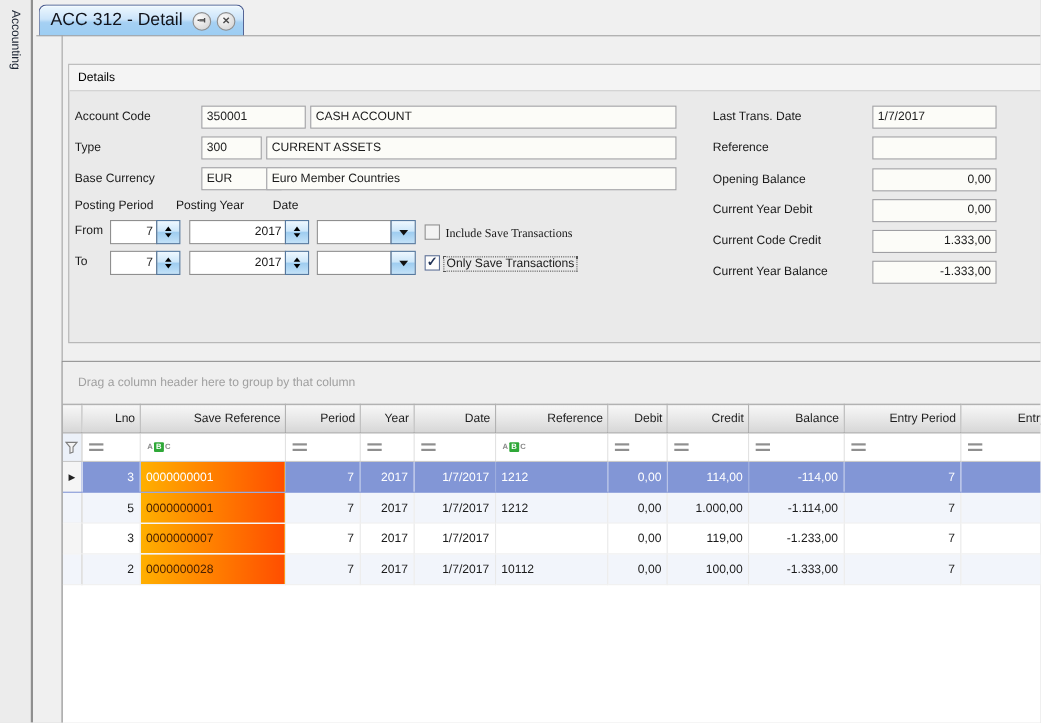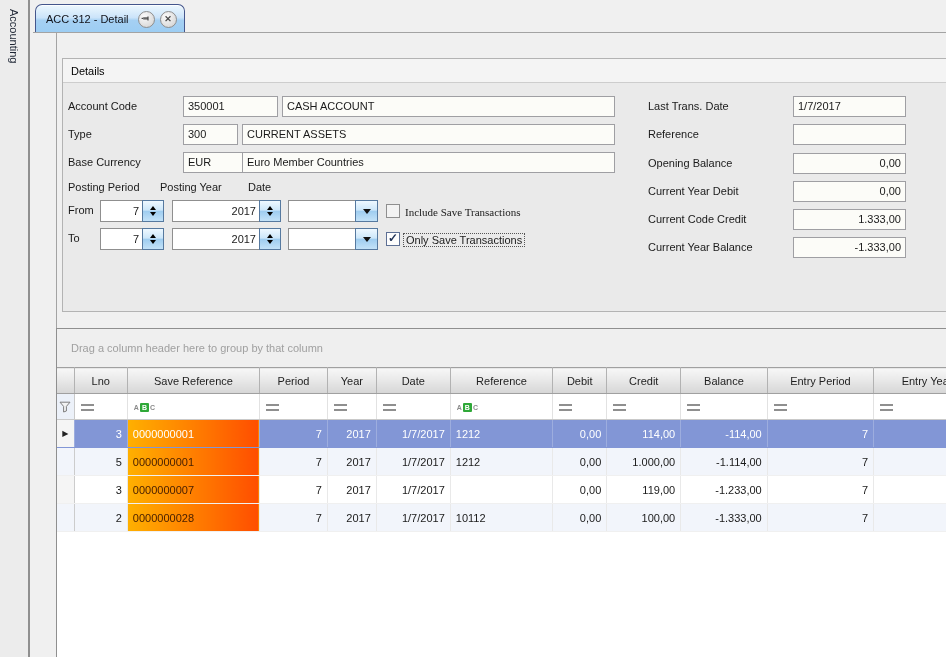--- a/index.html
+++ b/index.html
@@ -12,21 +12,21 @@
                background:#ececec; border-right:2px solid #8f8f8f; }
   .nav-vlabel { position:absolute; left:8px; top:9px; writing-mode:vertical-rl;
                 font-size:11px; color:#1c2433; }
 
   
   .doc-tab { position:absolute; left:35px; top:4px; height:29px; display:flex;
              align-items:center; padding:0 7px 0 10px; gap:5px;
              border:1px solid #44568c; border-bottom:none; border-radius:7px 7px 0 0;
              background:linear-gradient(180deg,#eef8fe 0%,#cbe4fa 45%,#a5d0f3 55%,#9ccdf3 100%);
              box-shadow:inset 0 1px 0 rgba(255,255,255,.85); }
-  .doc-tab .tab-label { font-size:11px; color:#11131a; margin-right:4px; }
+  .doc-tab .tab-label { font-size:16px; color:#11131a; margin-right:4px; }
   .tab-btn { width:17px; height:17px; border-radius:50%; border:1px solid #8e8e8e;
              background:radial-gradient(circle at 35% 30%, #fbfbfb, #cfcfcf);
              display:flex; align-items:center; justify-content:center; color:#4a4a4a; }
   .tab-btn svg { display:block; }
   .close-glyph { font-size:9px; font-weight:bold; color:#4a4a4a; line-height:1; }
 
   .tab-underline { position:absolute; left:33px; top:32px; right:0; height:1px; background:#a3a3a3; }
   .doc-left-border { position:absolute; left:56px; top:32px; bottom:0; width:1px; background:#a3a3a3; }
 
   
@@ -62,21 +62,21 @@
   .cb-label { position:absolute; white-space:nowrap; }
   .cb-label.focused { outline:1px dotted #555; padding:0 2px; }
 
   
   .grid-box { position:absolute; left:56px; top:328px; width:926px; bottom:-2px;
               background:#ffffff; border:1px solid #8f8f8f; overflow:hidden; }
   .group-panel { height:38px; line-height:38px; background:#efefef; color:#a0a0a0;
                  padding-left:14px; }
   table.grid { border-collapse:collapse; table-layout:fixed; }
   .grid th, .grid td { overflow:hidden; white-space:nowrap; font-weight:normal; font-size:11px; }
-  .grid th { height:26px; text-align:center; padding:0 4px;
+  .grid th { height:26px; text-align:right; padding:0 4px;
              background:linear-gradient(180deg,#f7f7f7 0%,#e9e9e9 45%,#d6d6d6 100%);
              border-right:1px solid #b2b2b2; border-top:1px solid #a0a0a0; border-bottom:1px solid #a0a0a0;
              color:#1e1e1e; }
   .grid th.indicator, .grid td.indicator { padding:0; text-align:center; }
   tr.filter-row td { height:26px; background:#ffffff; border-right:1px solid #e2e2e2;
                      border-bottom:1px solid #c9c9c9; padding:0 6px; }
   tr.filter-row td.indicator { background:#ecf1f9; border-right:1px solid #c9c9c9; }
   tr.data-row td { height:28px; padding:0 5px; border-right:1px solid #e9e9e9; border-bottom:1px solid #f0f0f0; }
   tr.data-row td.indicator { background:#f5f5f5; border-right:1px solid #cccccc; color:#333; font-size:8px; }
   tr.data-row.alt td { background:#f2f5fb; }

